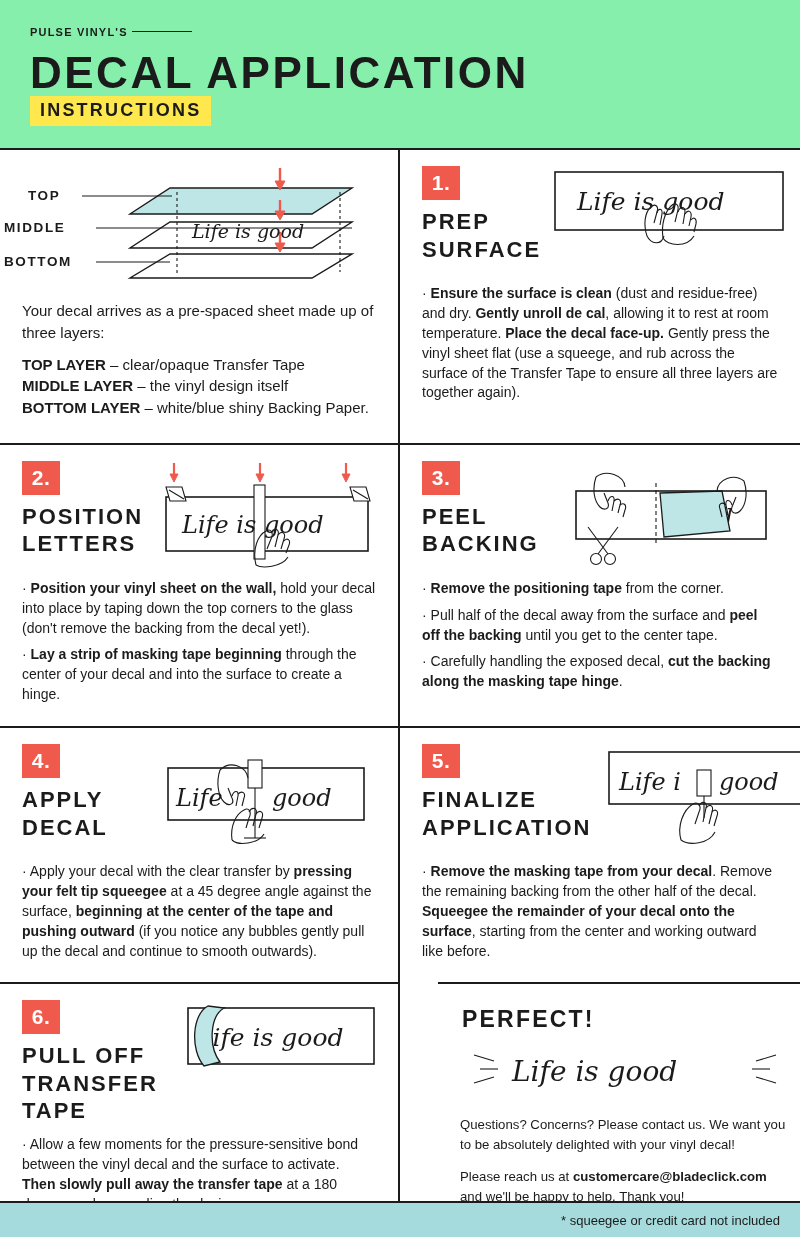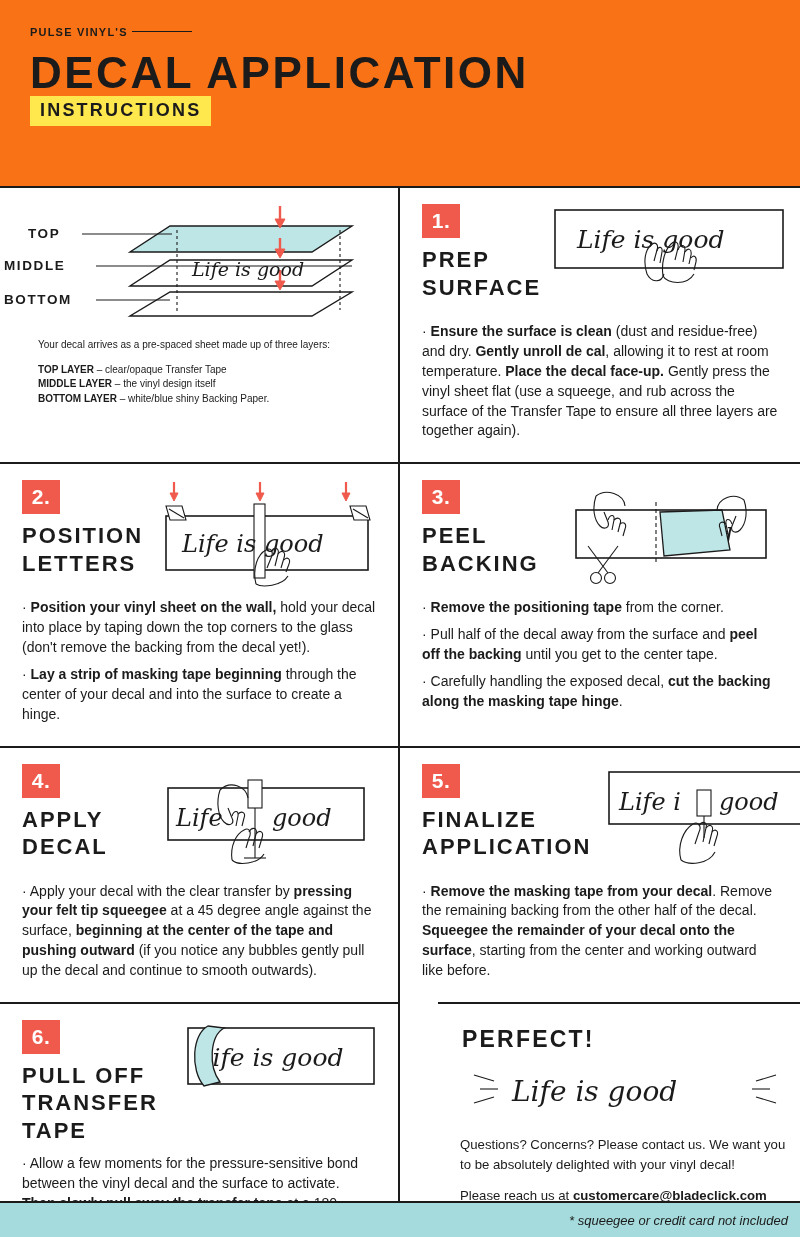--- a/index.html
+++ b/index.html
@@ -9,22 +9,22 @@
     background: #ffffff;
     font-family: "Liberation Sans", sans-serif;
     color: #1b1b1b;
     overflow: hidden;
   }
   .page { position: relative; width:800px; height:1237px; background:#fff; }
 
   
   .header {
     position:relative;
-    height: 186px;
-    background: #f97316;
+    height: 148px;
+    background: #86efac;
     padding: 22px 26px 0 30px;
   }
   .brand {
     font-size: 11px;
     letter-spacing: 1.2px;
     font-weight: 700;
     color:#1b1b1b;
     display:inline-block;
     position:relative;
   }
@@ -101,42 +101,41 @@
 
   .body { font-size: 14px; line-height: 1.42; margin-top: 10px; }
   .body p { margin: 0 0 7px 0; }
   .body b { font-weight: 700; }
 
   
   .layers { width: 356px; height: 116px; position:relative; margin: 0 auto; }
   .lbl { position:absolute; font-size: 13.5px; font-weight:700; letter-spacing:1.6px; }
 
   
-  .intro { font-size: 10px; line-height:1.45;margin-left:16px; }
+  .intro { font-size: 15px; line-height:1.45; }
   .intro p { margin: 0 0 10px 0; }
 
   
   .perfect-title {
     font-size: 23px; font-weight:700; letter-spacing:2.2px;
     margin: 6px 0 4px 2px;
   }
   .perfect-art { text-align:center; margin: 6px 0 16px 0; }
   .perfect-text { font-size: 13.2px; line-height:1.5; }
   .perfect-text p { margin: 0 0 12px 0; }
 
   
   .footer {
     position:absolute; left:0; bottom:0;
     width: 800px; height: 36px;
     background:#a5dbdc;
     border-top: 2px solid #1b1b1b;
     display:flex; align-items:center; justify-content:flex-end;
-    padding-right: 12px;
+    padding-right: 20px;
     font-size: 13px;
-    font-style: italic;
   }
 
   svg { display:block; }
   .ink { stroke:#1b1b1b; fill:none; stroke-width:1.6; }
   .ink-thin { stroke:#1b1b1b; fill:none; stroke-width:1.1; }
   .red { stroke:#ef5a4c; fill:#ef5a4c; }
   .tealfill { fill:#bfe6e7; }
   .whitefill { fill:#ffffff; }
 </style>
 </head>

